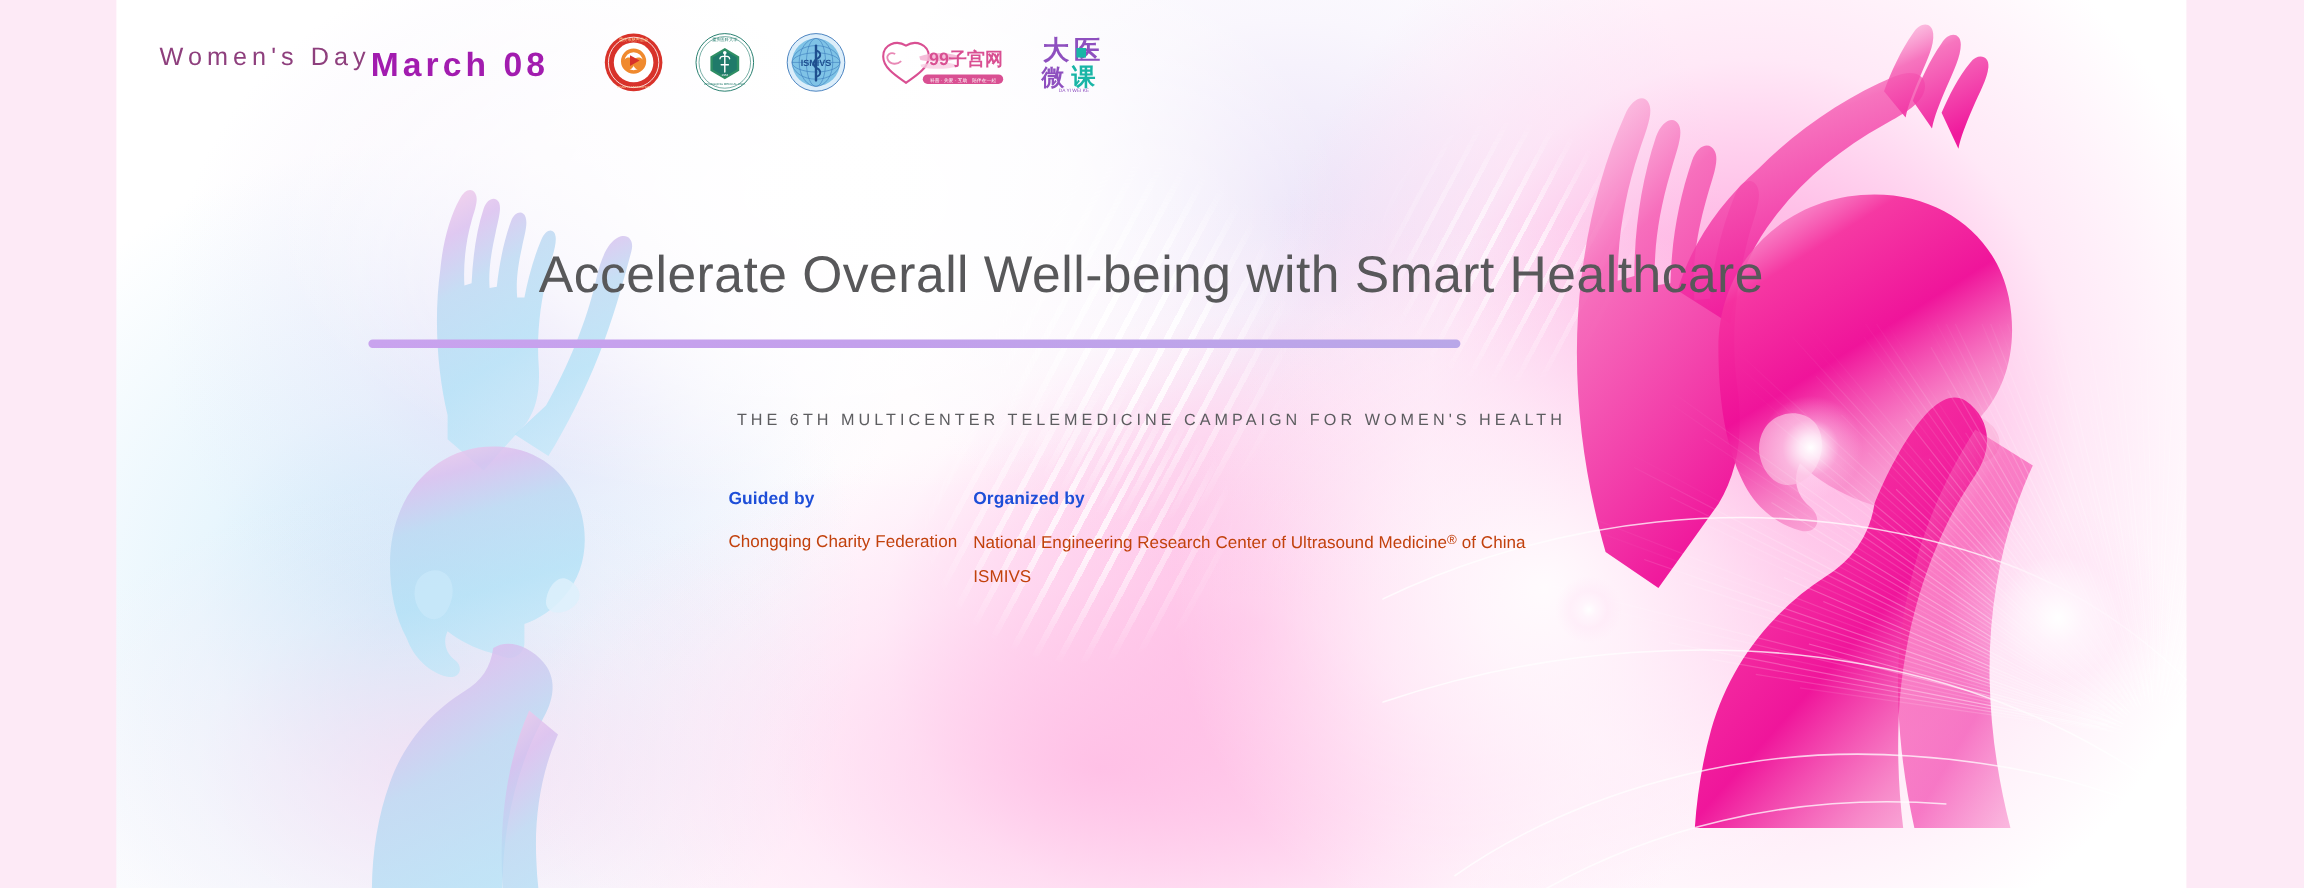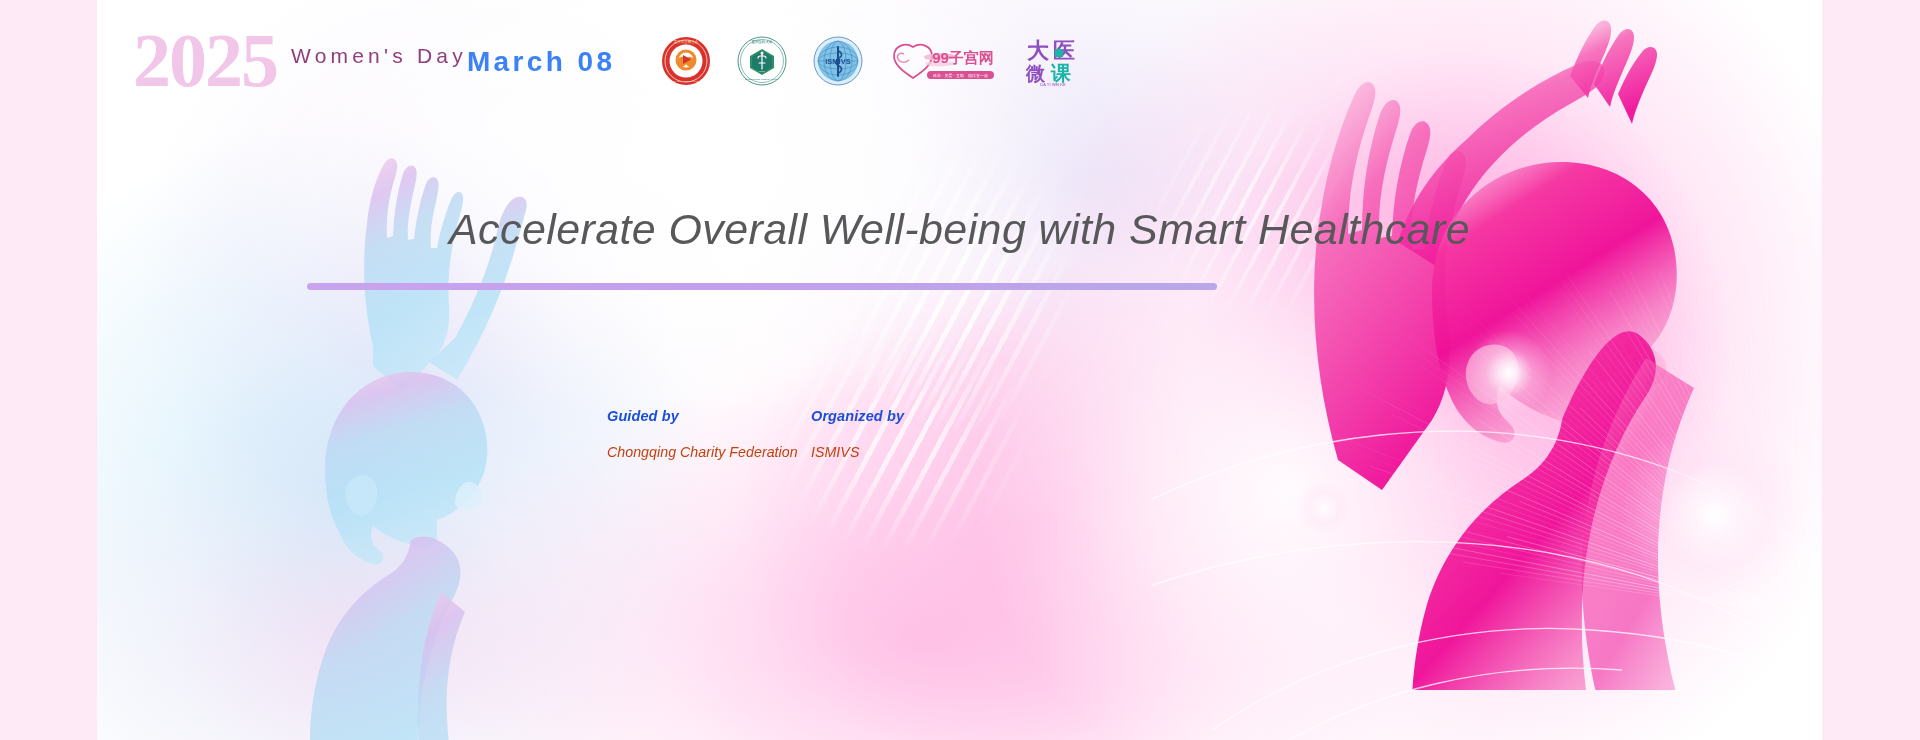--- a/index.html
+++ b/index.html
@@ -141,29 +141,29 @@
     color:#f2c6e8; line-height:.92;
     margin-right:14px;
   }
   #daygroup{ display:flex; flex-direction:row; justify-content:center; margin-right:40px; }
   #womens-day{
     font-size:21px; font-weight:500; letter-spacing:4.2px;
     color:#8e3f7d; line-height:1.35;
   }
   #march-08{
     font-size:28px; font-weight:700; letter-spacing:3.4px;
-    color:#3b82f6; line-height:1.25; margin-top:2px;
+    color:#a21caf; line-height:1.25; margin-top:2px;
   }
 
   #logo-row{ display:flex; align-items:center; gap:26px; margin-left:6px; }
   .logo{ position:relative; flex:0 0 auto; }
 
   
   #content{
-    position:absolute; left:0; top:0; width:1725px; height:740px;font-style:italic;
+    position:absolute; left:0; top:0; width:1725px; height:740px;
   }
   #main-title{
     position:absolute; left:0; right:0; top:205px;
     text-align:center;
     font-size:43px; font-weight:400; color:#58585a;
     letter-spacing:.4px;
   }
   #divider{
     position:absolute; left:210px; top:283px; width:910px; height:7px;
     border-radius:4px;
@@ -484,21 +484,20 @@
       <path d="M120 480 C220 420 340 390 470 400"></path>
     </g>
   </svg>
 
   <div class="glow" id="glow-main"></div>
   <div class="glow" id="glow-small"></div>
   <div class="glow" id="glow-tiny"></div>
 
   <div id="header">
 
-    <div id="year-2025">2025</div>
 
     <div id="daygroup">
       <div id="womens-day">Women's Day</div>
       <div id="march-08">March 08</div>
     </div>
 
     <div id="logo-row">
 
       <svg class="logo" width="50" height="50" viewBox="0 0 100 100">
         <circle cx="50" cy="50" r="48" fill="#d8322a"></circle>
@@ -562,28 +561,32 @@
 
     </div>
   </div>
 
   <div id="content">
 
     <div id="main-title">Accelerate Overall Well-being with Smart Healthcare</div>
 
     <div id="divider"></div>
 
+    <div id="subtitle">THE 6TH MULTICENTER TELEMEDICINE CAMPAIGN FOR WOMEN'S HEALTH</div>
 
     <div id="credits">
 
       <div class="credit-col" id="col-guided">
         <div class="credit-head">Guided by</div>
         <div class="credit-line">Chongqing Charity Federation</div>
       </div>
 
       <div class="credit-col" id="col-organized">
         <div class="credit-head">Organized by</div>
+        <div class="credit-line">
+          <span>National Engineering Research Center of Ultrasound Medicine</span><span class="reg-mark">®</span><span> of China</span>
+        </div>
         <div class="credit-line">ISMIVS</div>
       </div>
 
     </div>
   </div>
 </div>
 
 </body></html>

